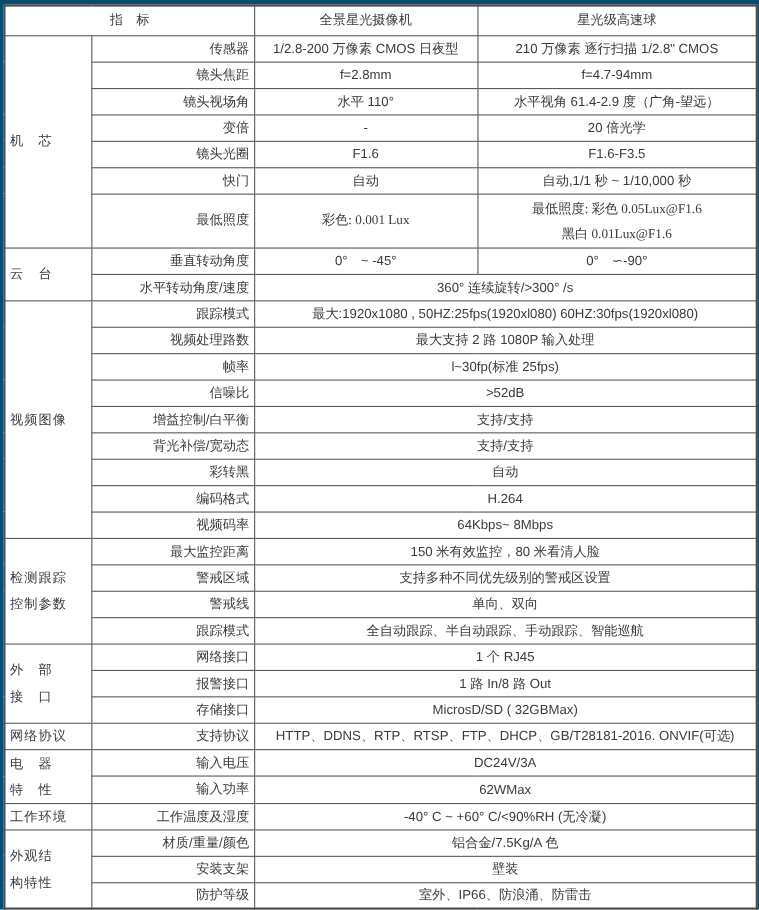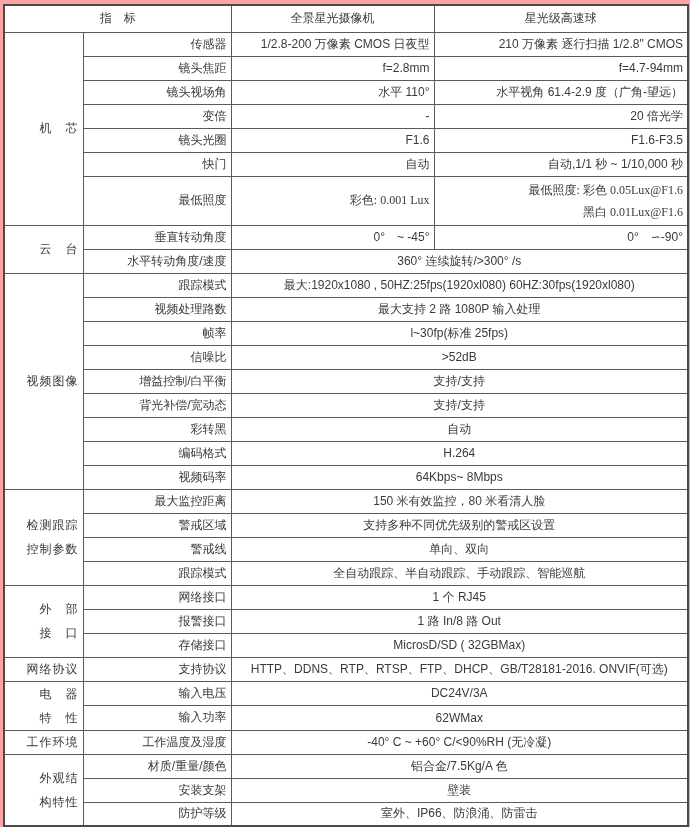--- a/index.html
+++ b/index.html
@@ -4,21 +4,21 @@
 <style>
   html, body {
     margin: 0;
     padding: 0;
     background: #fafafa;
     font-family: "Liberation Sans", "DejaVu Sans", sans-serif;
   }
   .page {
     width: 690px;
     height: 827px;
-    background: #fca5a5;
+    background: #0c4a6e;
     box-sizing: border-box;
     padding: 4px 4px 0 3px;
   }
   table.spec {
     border-collapse: collapse;
     table-layout: fixed;
     width: 684px;
     background: #ffffff;
     border: 2px solid #4a4a4a;
   }
@@ -32,32 +32,32 @@
   }
   tr.row      { height: 24px; }
   tr.row.tall { height: 48px; font-family: Liberation Serif, serif; }
   tr.hdr-row  { height: 27px; }
   td.hdr {
     text-align: center;
     font-size: 12.5px;
     color: #333333;
   }
   td.group {
-    text-align: right;
+    text-align: left;
     padding: 0 2px;
     letter-spacing: 1px;
   }
   td.group div { line-height: 24px; }
   td.group.single div { line-height: normal; }
   td.attr {
     text-align: right;
     padding-left: 13px;
   }
   td.val {
-    text-align: right;
+    text-align: center;
     padding-left: 13px;
   }
   td.val.center {
     text-align: center;
     padding-left: 4px;
   }
   td.val.two-line { padding-top: 2px; padding-bottom: 2px; }
   td.val.two-line div { line-height: 22px; }
 </style>
 </head>

